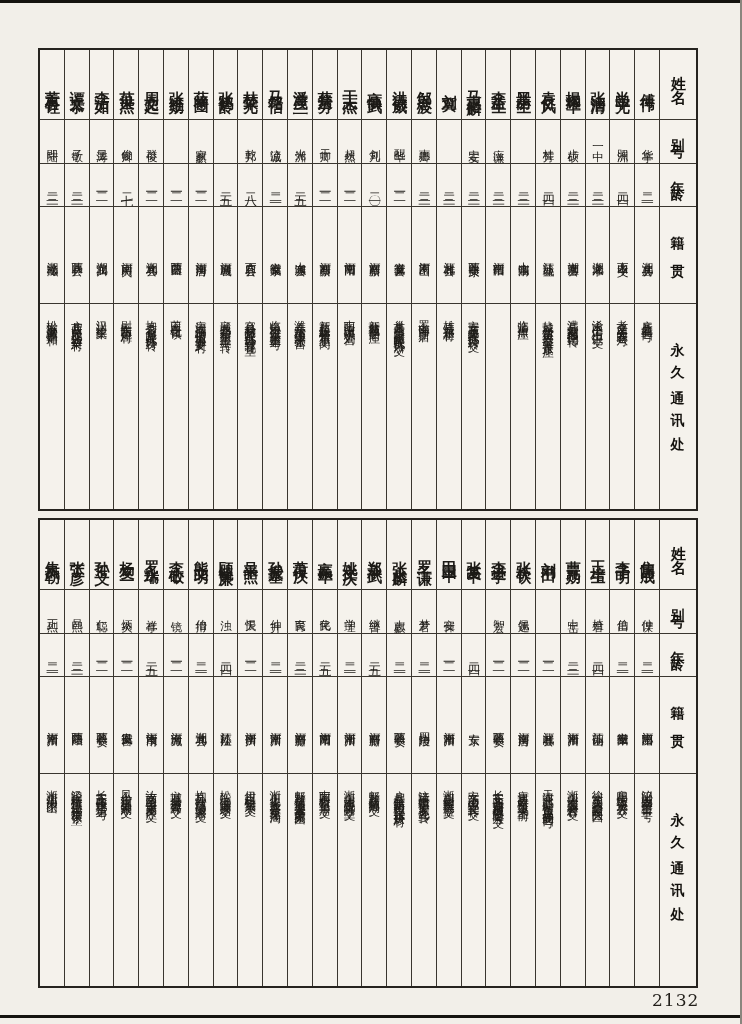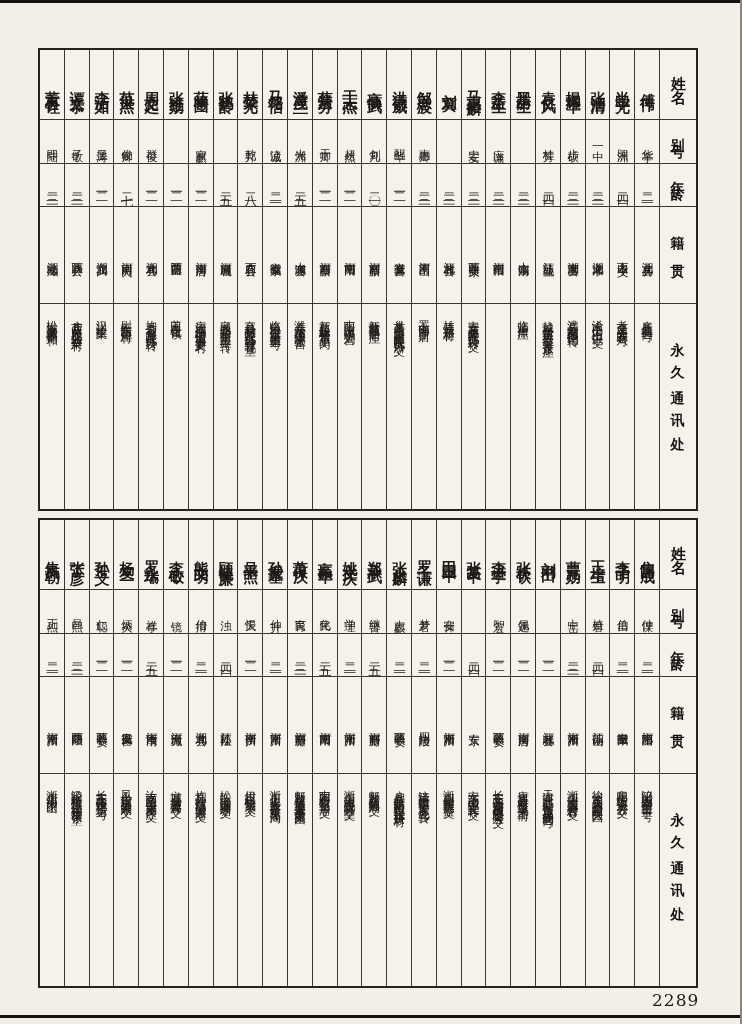--- a/index.html
+++ b/index.html
@@ -491,16 +491,16 @@
 
   <div class="col entry-col">
     <div class="cell name r-name">朱凤朝</div>
     <div class="cell alias r-alias">正烈</div>
     <div class="cell age r-age">二二</div>
     <div class="cell origin r-origin">河南淅川</div>
     <div class="cell addr r-addr">淅川滔河朱家山</div>
   </div>
 </section>
 
-  <div class="page-number">2289</div>
+  <div class="page-number">2132</div>
   <div class="scan-edge-bottom"></div>
   <div class="scan-edge-right"></div>
 </div>
 
 </body></html>

